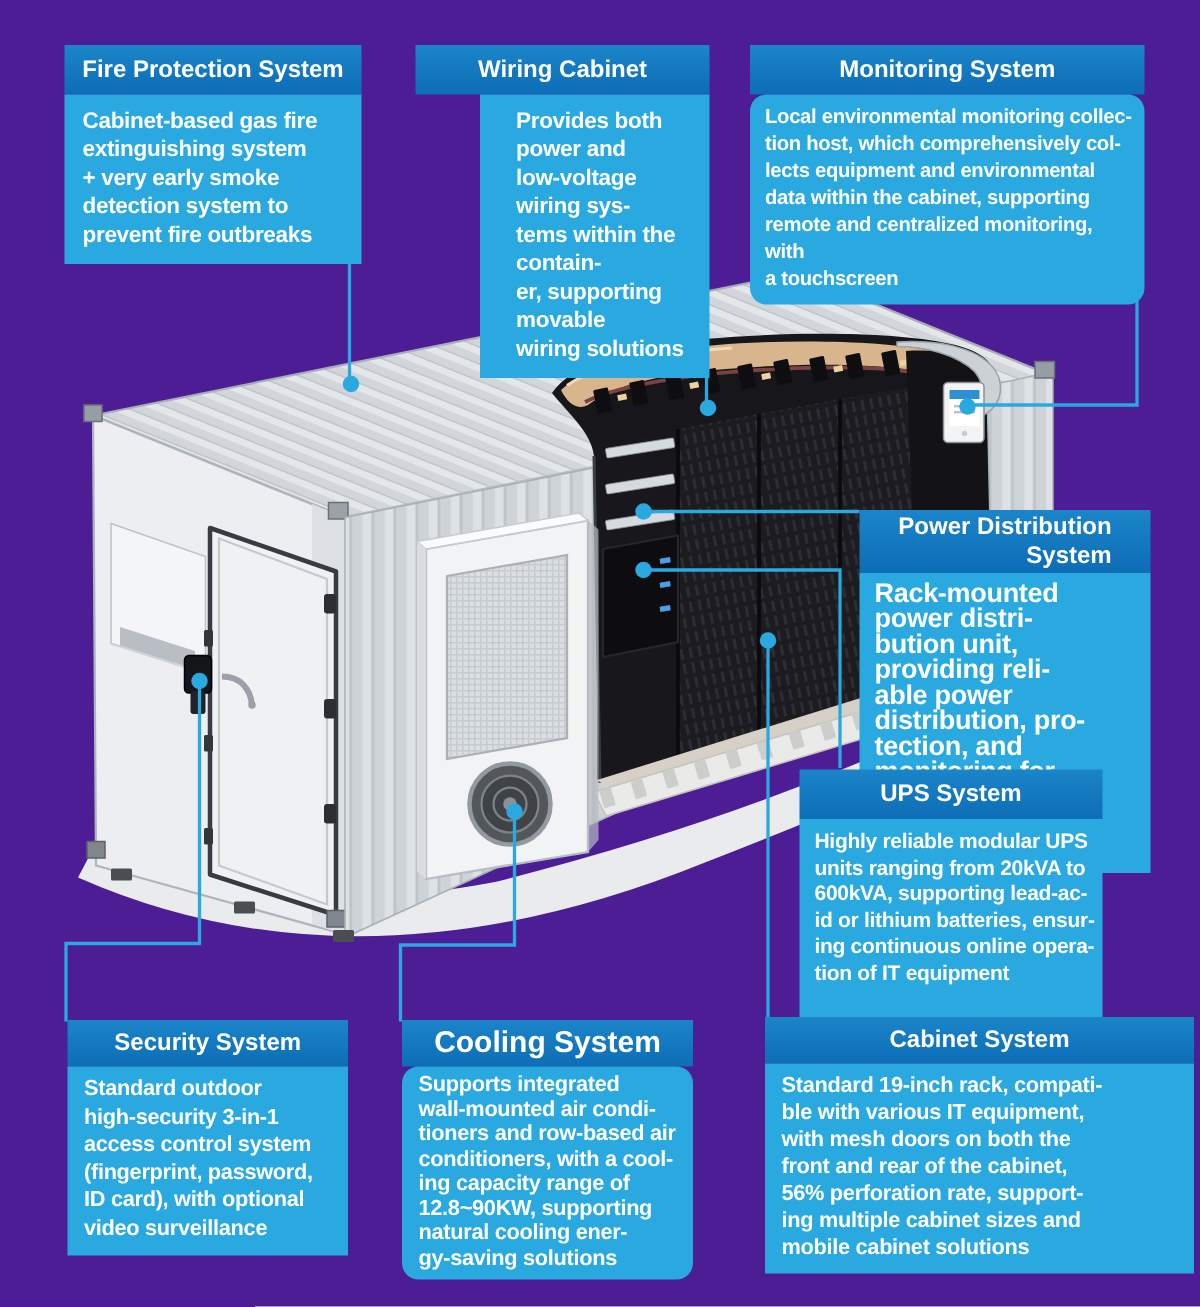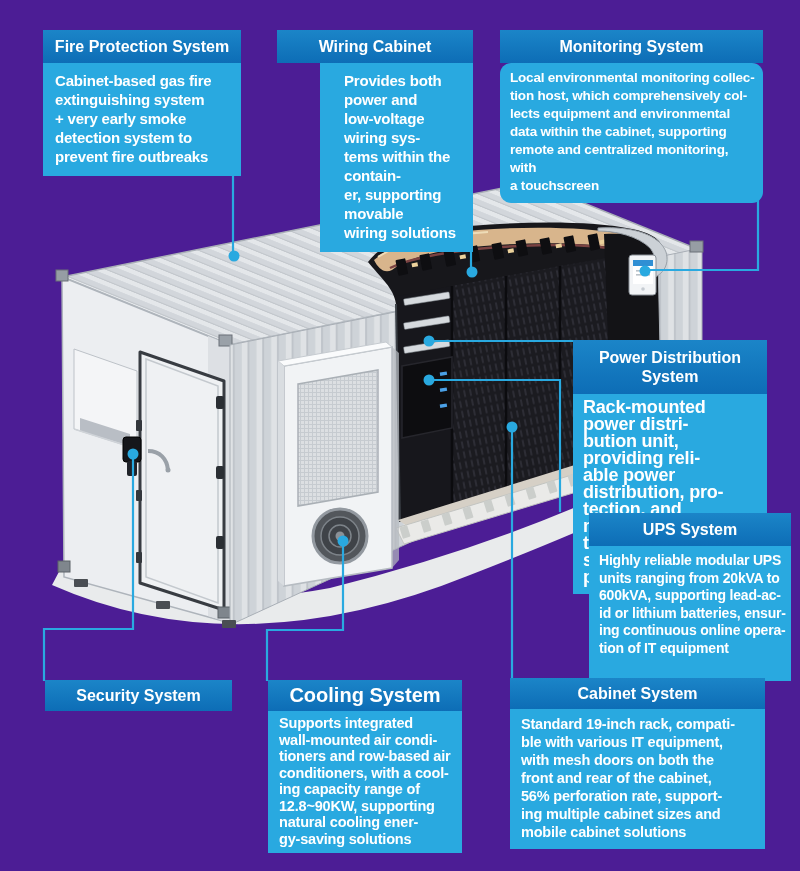--- a/index.html
+++ b/index.html
@@ -19,36 +19,36 @@
 
   #c-wiring    {left:277px; top:30px;  width:196px;}
   #c-wiring .hd{height:33px;font-size:16px;}
   #c-wiring .bd{font-size:15px;line-height:19px;padding:8px 6px 10px 24px;margin-left:43px;}
 
   #c-monitoring    {left:500px;top:30px;width:263px;}
   #c-monitoring .hd{height:33px;font-size:16px;}
   #c-monitoring .bd{font-size:13.5px;line-height:18px;padding:6px 6px 8px 10px;border-radius:11px;}
 
   #c-power    {left:573px;top:340px;width:194px;}
-  #c-power .hd{height:54px;font-size:16px;}
+  #c-power .hd{height:42px;font-size:16px;text-align:right;}
   #c-power .bd{font-size:18px;line-height:17px;padding:5px 5px 8px 10px;}
 
-  #c-ups    {left:589px;top:513px;width:202px;}
+  #c-ups    {left:533px;top:513px;width:202px;}
   #c-ups .hd{height:33px;font-size:16px;}
   #c-ups .bd{font-size:14px;line-height:17.5px;padding:6px 5px 24px 10px;}
 
   #c-security    {left:45px;top:680px;width:187px;}
   #c-security .hd{height:31px;font-size:16px;}
   #c-security .bd{font-size:14.5px;line-height:18.5px;padding:6px 5px 9px 11px;}
 
   #c-cooling    {left:268px;top:680px;width:194px;}
   #c-cooling .hd{height:31px;font-size:20px;}
-  #c-cooling .bd{font-size:14.5px;line-height:16.5px;padding:4px 4px 6px 11px;}
-
-  #c-cabinet    {left:510px;top:678px;width:255px;}
+  #c-cooling .bd{font-size:14.5px;line-height:16.5px;padding:4px 4px 6px 11px;border-radius:11px;}
+
+  #c-cabinet    {left:510px;top:678px;width:286px;}
   #c-cabinet .hd{height:31px;font-size:16px;}
   #c-cabinet .bd{font-size:14.5px;line-height:18px;padding:6px 5px 8px 11px;}
 </style>
 </head>
 <body>
 
 <div class="stage">
 
   <svg class="scene" viewBox="0 0 800 871" aria-hidden="true">
     <defs>
@@ -293,20 +293,26 @@
     <div class="bd">Highly reliable modular UPS
 units ranging from 20kVA to
 600kVA, supporting lead-ac-
 id or lithium batteries, ensur-
 ing continuous online opera-
 tion of IT equipment</div>
   </div>
 
   <div class="callout" id="c-security">
     <div class="hd">Security System</div>
+    <div class="bd">Standard outdoor
+high-security 3-in-1
+access control system
+(fingerprint, password,
+ID card), with optional
+video surveillance</div>
   </div>
 
   <div class="callout" id="c-cooling">
     <div class="hd">Cooling System</div>
     <div class="bd">Supports integrated
 wall-mounted air condi-
 tioners and row-based air
 conditioners, with a cool-
 ing capacity range of
 12.8~90KW, supporting

